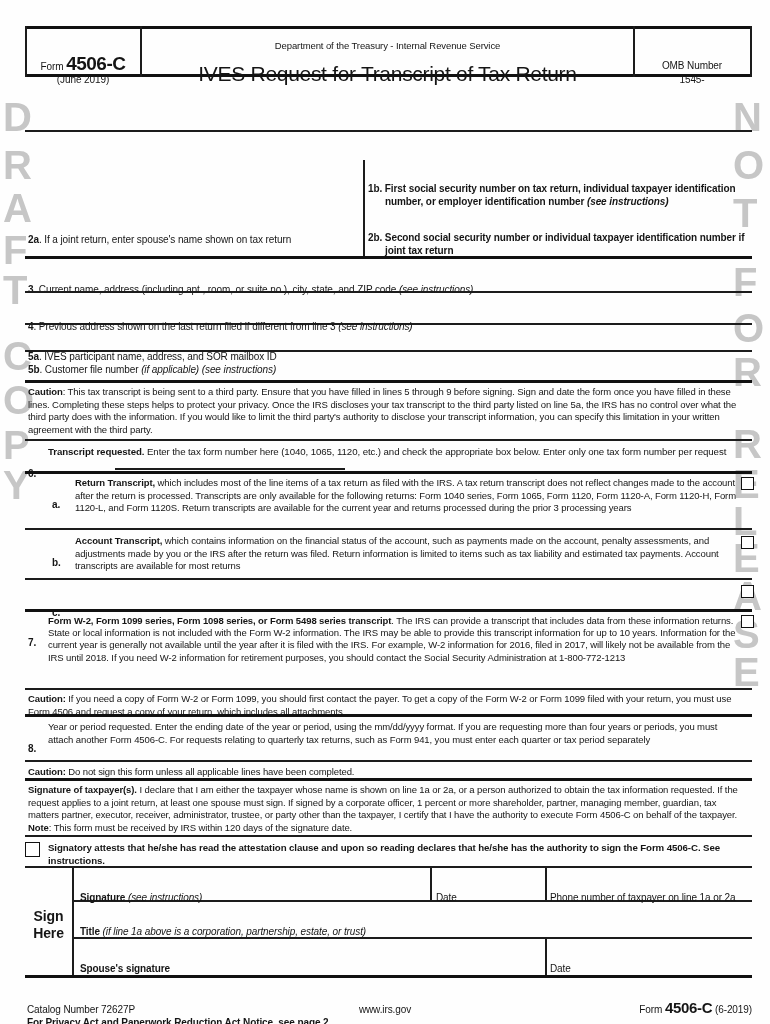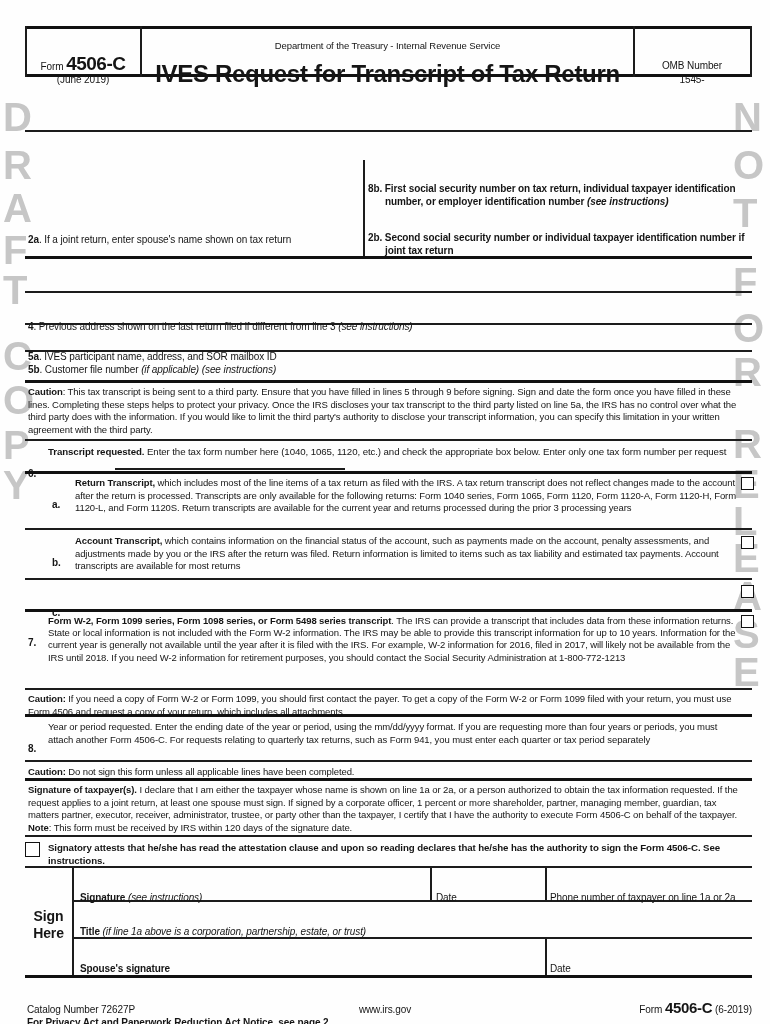--- a/index.html
+++ b/index.html
@@ -16,21 +16,21 @@
   .b { font-weight:bold; }
   .i { font-style:italic; }
   .bi { font-weight:bold; font-style:italic; }
   .hang { padding-left:17px; text-indent:-17px; }
   .cb { position:absolute; width:13px; height:13px; border:1.7px solid #111; background:#fff; }
   .wm { position:absolute; font-size:40px; font-weight:bold; color:#c6c6c6; line-height:1; letter-spacing:0; }
   .wm-left { left:3px; }
   .wm-right { left:733px; }
   .center { text-align:center; }
   .header-dept { font-size:9.5px; letter-spacing:-0.1px; }
-  .header-title { font-size:24px; font-weight:bold; letter-spacing:-0.3px; }
+  .header-title { font-size:21px; font-weight:normal; letter-spacing:-0.3px; }
   .field-underline { position:absolute; height:1.5px; background:#1c1c1c; }
 </style>
 </head>
 <body>
 
 <div id="page">
 
   <span class="wm wm-left" style="top:97px">D</span>
   <span class="wm wm-left" style="top:145px">R</span>
   <span class="wm wm-left" style="top:188px">A</span>
@@ -74,29 +74,32 @@
     <span>1545-</span>
   </div>
 
   <div class="hr" style="top:130px"></div>
 
   <div class="vr" style="left:363px;top:160px;height:97px"></div>
   <div class="txt" style="left:28px;top:212px;width:325px">
     <span class="b">2a</span><span>. If a joint return, enter spouse's name shown on tax return</span>
   </div>
   <div class="txt b hang" style="left:368px;top:161px;width:382px">
-    <span>8b.</span>
+    <span>1b.</span>
     <span>First social security number on tax return, individual taxpayer identification number, or employer identification number </span><span class="bi">(see instructions)</span>
   </div>
   <div class="txt b hang" style="left:368px;top:210px;width:382px">
     <span>2b.</span>
     <span>Second social security number or individual taxpayer identification number if joint tax return</span>
   </div>
   <div class="hr thick" style="top:256px"></div>
 
+  <div class="txt" style="left:28px;top:262px;width:700px">
+    <span class="b">3</span><span>. Current name, address (including apt., room, or suite no.), city, state, and ZIP code </span><span class="i">(see instructions)</span>
+  </div>
   <div class="hr" style="top:291px"></div>
 
   <div class="txt" style="left:28px;top:299px;width:700px">
     <span class="b">4</span><span>. Previous address shown on the last return filed if different from line 3 </span><span class="i">(see instructions)</span>
   </div>
   <div class="hr" style="top:323px"></div>
 
   <div class="txt" style="left:28px;top:329px;width:700px">
     <span class="b">5a</span><span>. IVES participant name, address, and SOR mailbox ID</span>
   </div>

